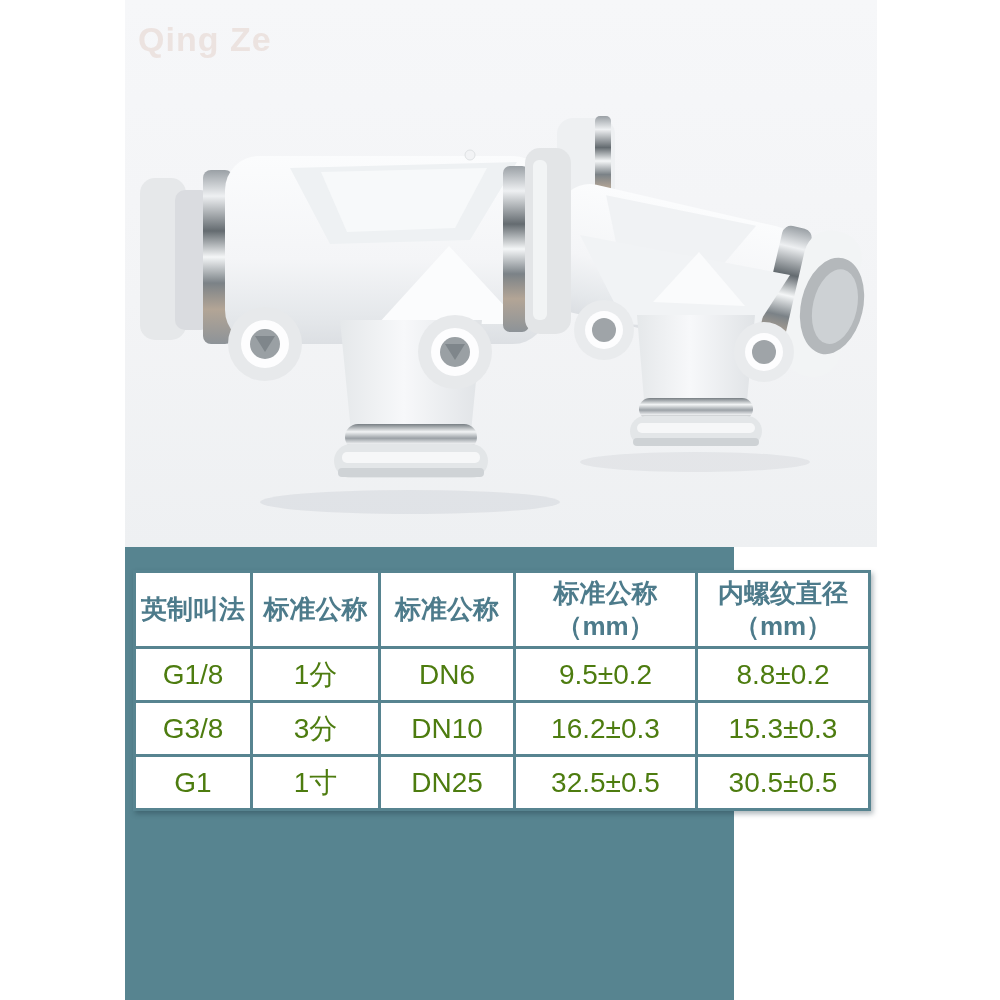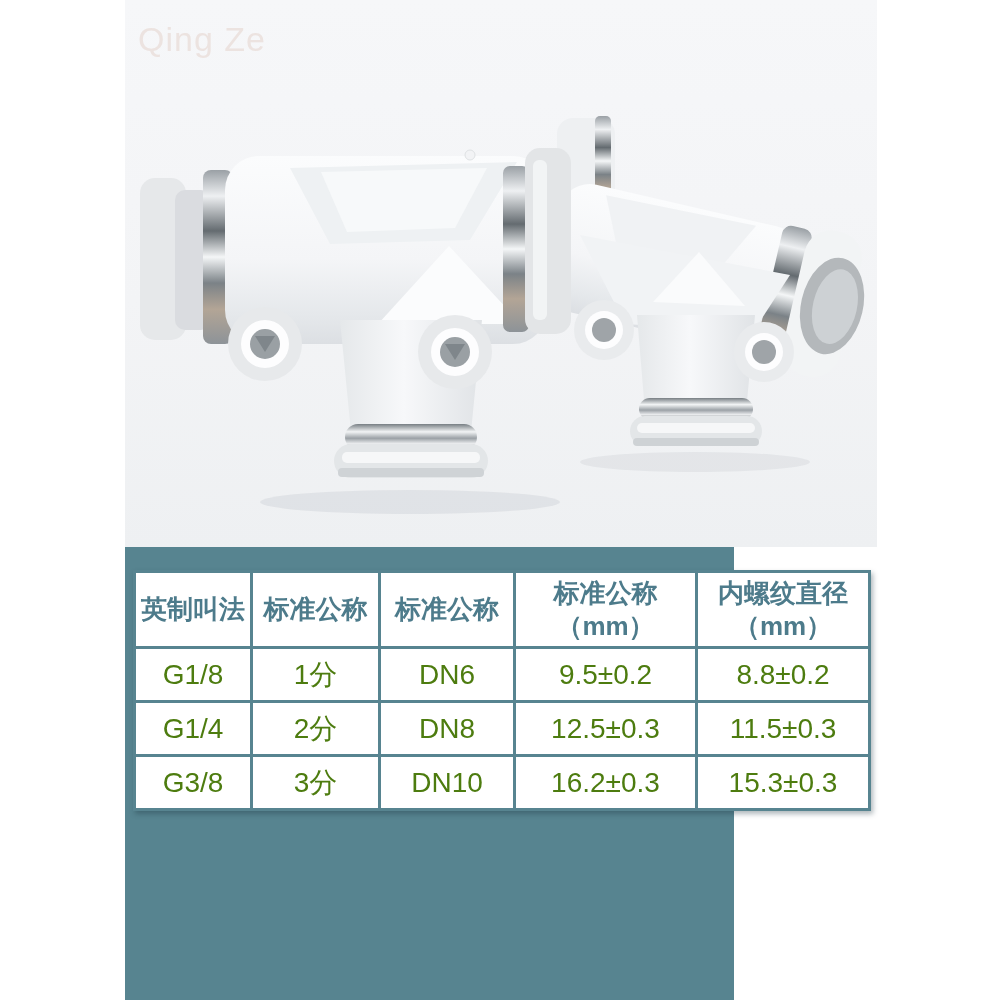--- a/index.html
+++ b/index.html
@@ -7,21 +7,21 @@
     position:relative;width:1000px;height:1000px;background:#ffffff;
     overflow:hidden;font-family:"Liberation Sans","DejaVu Sans",sans-serif;
   }
   
   .photo-area{
     position:absolute;left:125px;top:0;width:752px;height:547px;
     background:linear-gradient(180deg,#f6f7f9 0%,#f3f4f6 55%,#eef0f2 100%);
   }
   .watermark{
     position:absolute;left:13px;top:20px;
-    font-size:34px;letter-spacing:1px;color:#ece3e0;font-weight:400;
+    font-size:34px;letter-spacing:1px;color:#ece3e0;font-weight:700;
     user-select:none;
   }
   .photo-svg{position:absolute;left:0;top:0;}
   
   .spec-panel{
     position:absolute;left:125px;top:547px;width:609px;height:453px;
     background:#578490;box-sizing:border-box;padding:23px 9px 0 8px;
   }
   table.spec{
     border-collapse:collapse;table-layout:fixed;width:735px;
@@ -170,30 +170,30 @@
         </thead>
       <tbody>
           <tr>
             <td>G1/8</td>
             <td>1分</td>
             <td>DN6</td>
             <td>9.5±0.2</td>
             <td>8.8±0.2</td>
           </tr>
           <tr>
-            <td>G1/4</td>
-            <td>2分</td>
-            <td>DN8</td>
-            <td>12.5±0.3</td>
-            <td>11.5±0.3</td>
-          </tr>
-          <tr>
             <td>G3/8</td>
             <td>3分</td>
             <td>DN10</td>
             <td>16.2±0.3</td>
             <td>15.3±0.3</td>
+          </tr>
+          <tr>
+            <td>G1</td>
+            <td>1寸</td>
+            <td>DN25</td>
+            <td>32.5±0.5</td>
+            <td>30.5±0.5</td>
           </tr>
         </tbody>
     </table>
   </div>
 
 </div>
 
 </body></html>

